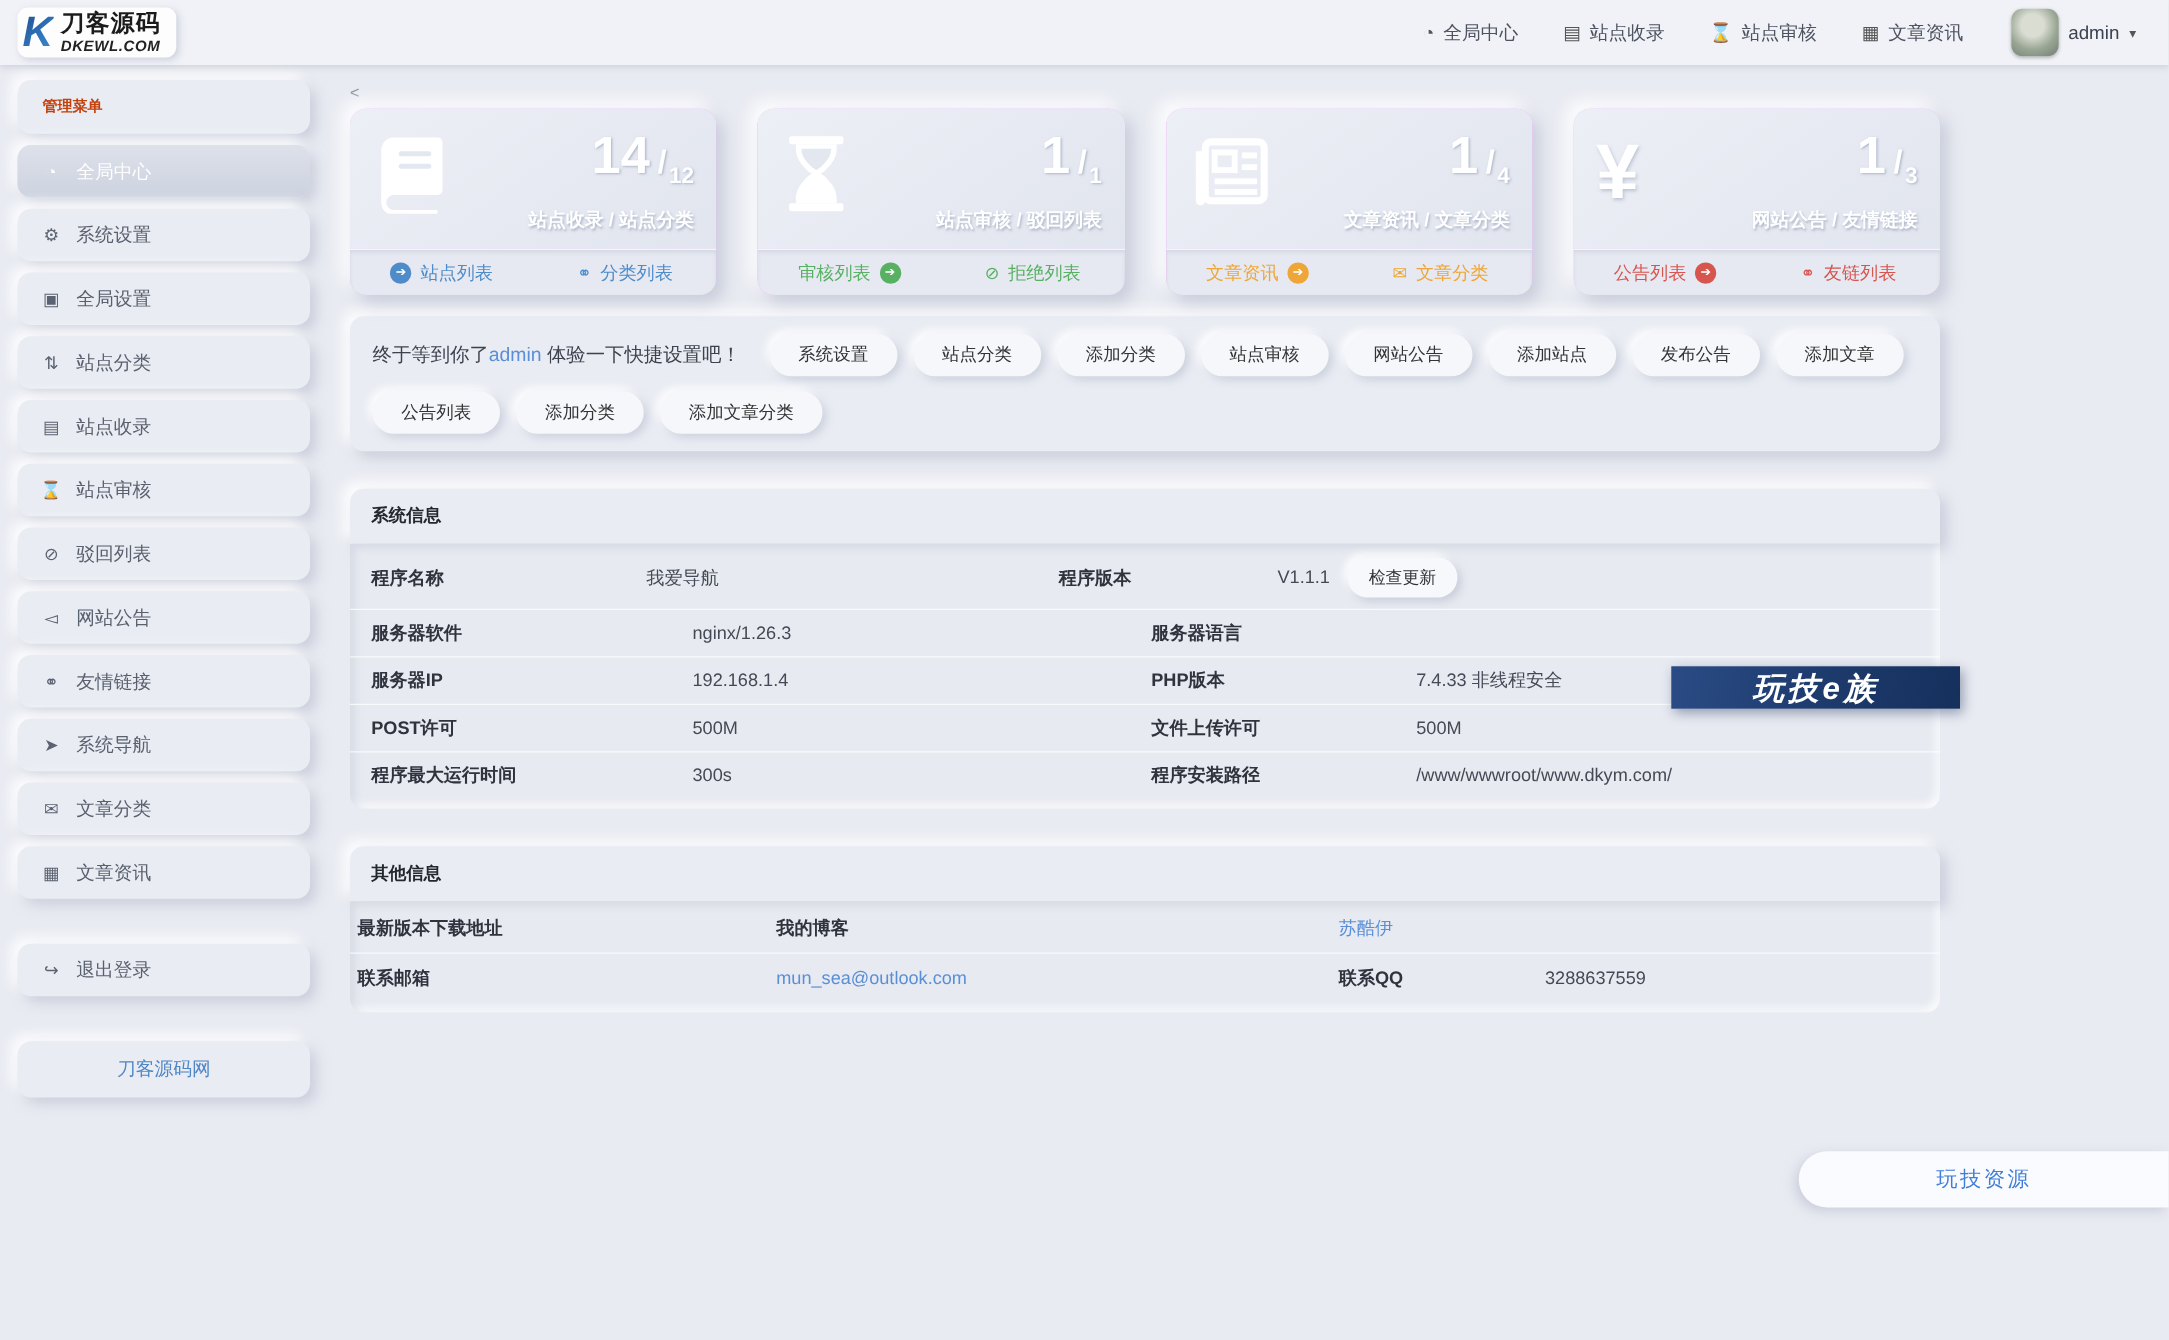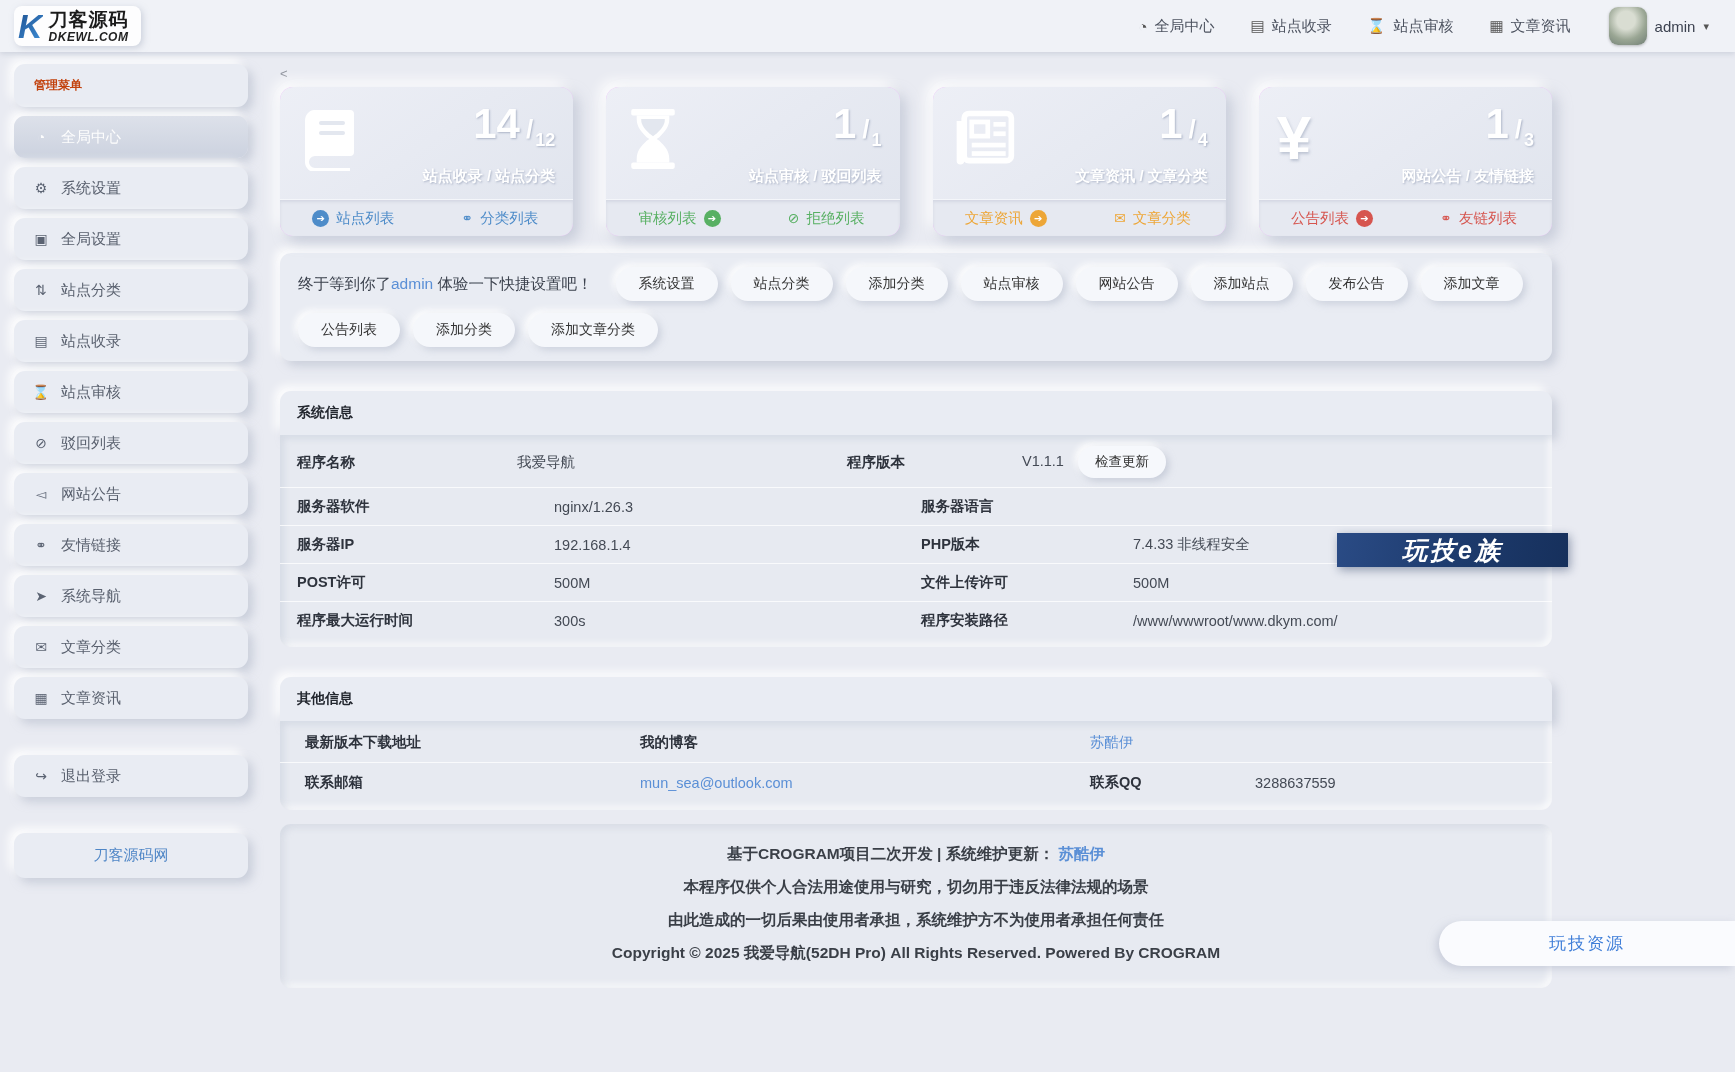--- a/index.html
+++ b/index.html
@@ -82,21 +82,21 @@
     box-shadow:inset 3px 3px 7px rgba(185,192,208,.45), inset -3px -3px 7px rgba(255,255,255,.9);}
   .irow{ display:grid; grid-template-columns:220px 330px 175px 1fr; align-items:center;
     padding:9px 17px; min-height:36px; font-size:14.5px; color:#3a3f49;}
   .irow + .irow{ border-top:1px solid rgba(255,255,255,.75);gap:37px;}
   .ilabel{ font-weight:bold; color:#2e333d;}
   .ival{ color:#444a55;}
   .pill{ display:inline-block; background:#f6f8fc; border-radius:16px; padding:7px 17px;
     font-size:13.5px; color:#333; margin-left:10px; cursor:pointer;
     box-shadow:3px 3px 7px rgba(178,185,202,.6), -3px -3px 7px #fff;}
   .orow{ display:grid; grid-template-columns:335px 450px 165px 1fr; align-items:center;
-    padding:10px 25px; min-height:36px; font-size:14.5px;}
+    padding:10px 6px; min-height:36px; font-size:14.5px;}
   .orow + .orow{ border-top:1px solid rgba(255,255,255,.75);}
   .blink{ color:#5a8fd6; cursor:pointer;}
   .sep{ color:#666; margin:0 6px;}
   .qq-ico{ vertical-align:-3px; margin-right:3px;}
   
   .footer-panel{ margin-top:14px; background:#e7eaf1; border-radius:11px; padding:20px 20px 24px;
     box-shadow:inset 3px 3px 7px rgba(185,192,208,.4), inset -3px -3px 7px rgba(255,255,255,.85);
     text-align:center;}
   .fline{ font-size:15.5px; font-weight:bold; color:#3a3f47; margin-top:12px;}
   .fline:first-child{ margin-top:0;}
@@ -390,28 +390,20 @@
       </div>
       <div class="orow">
         <span class="ilabel">联系邮箱</span>
         <span class="blink">mun_sea@outlook.com</span>
         <span class="ilabel">联系QQ</span>
         <span class="ival">3288637559</span>
       </div>
     </div>
   </div>
 
-  <div class="footer-panel">
-    <div class="fline">
-      <span>基于CROGRAM项目二次开发 | 系统维护更新： </span><span class="blink">苏酷伊</span>
-    </div>
-    <div class="fline">本程序仅供个人合法用途使用与研究，切勿用于违反法律法规的场景</div>
-    <div class="fline">由此造成的一切后果由使用者承担，系统维护方不为使用者承担任何责任</div>
-    <div class="fline">Copyright © 2025 我爱导航(52DH Pro) All Rights Reserved. Powered By CROGRAM</div>
-  </div>
 </div>
 
 <div class="side-badge">
   <span>玩技e族</span>
 </div>
 <div class="corner-badge">
   <span>玩技资源</span>
 </div>
 
 </body></html>

